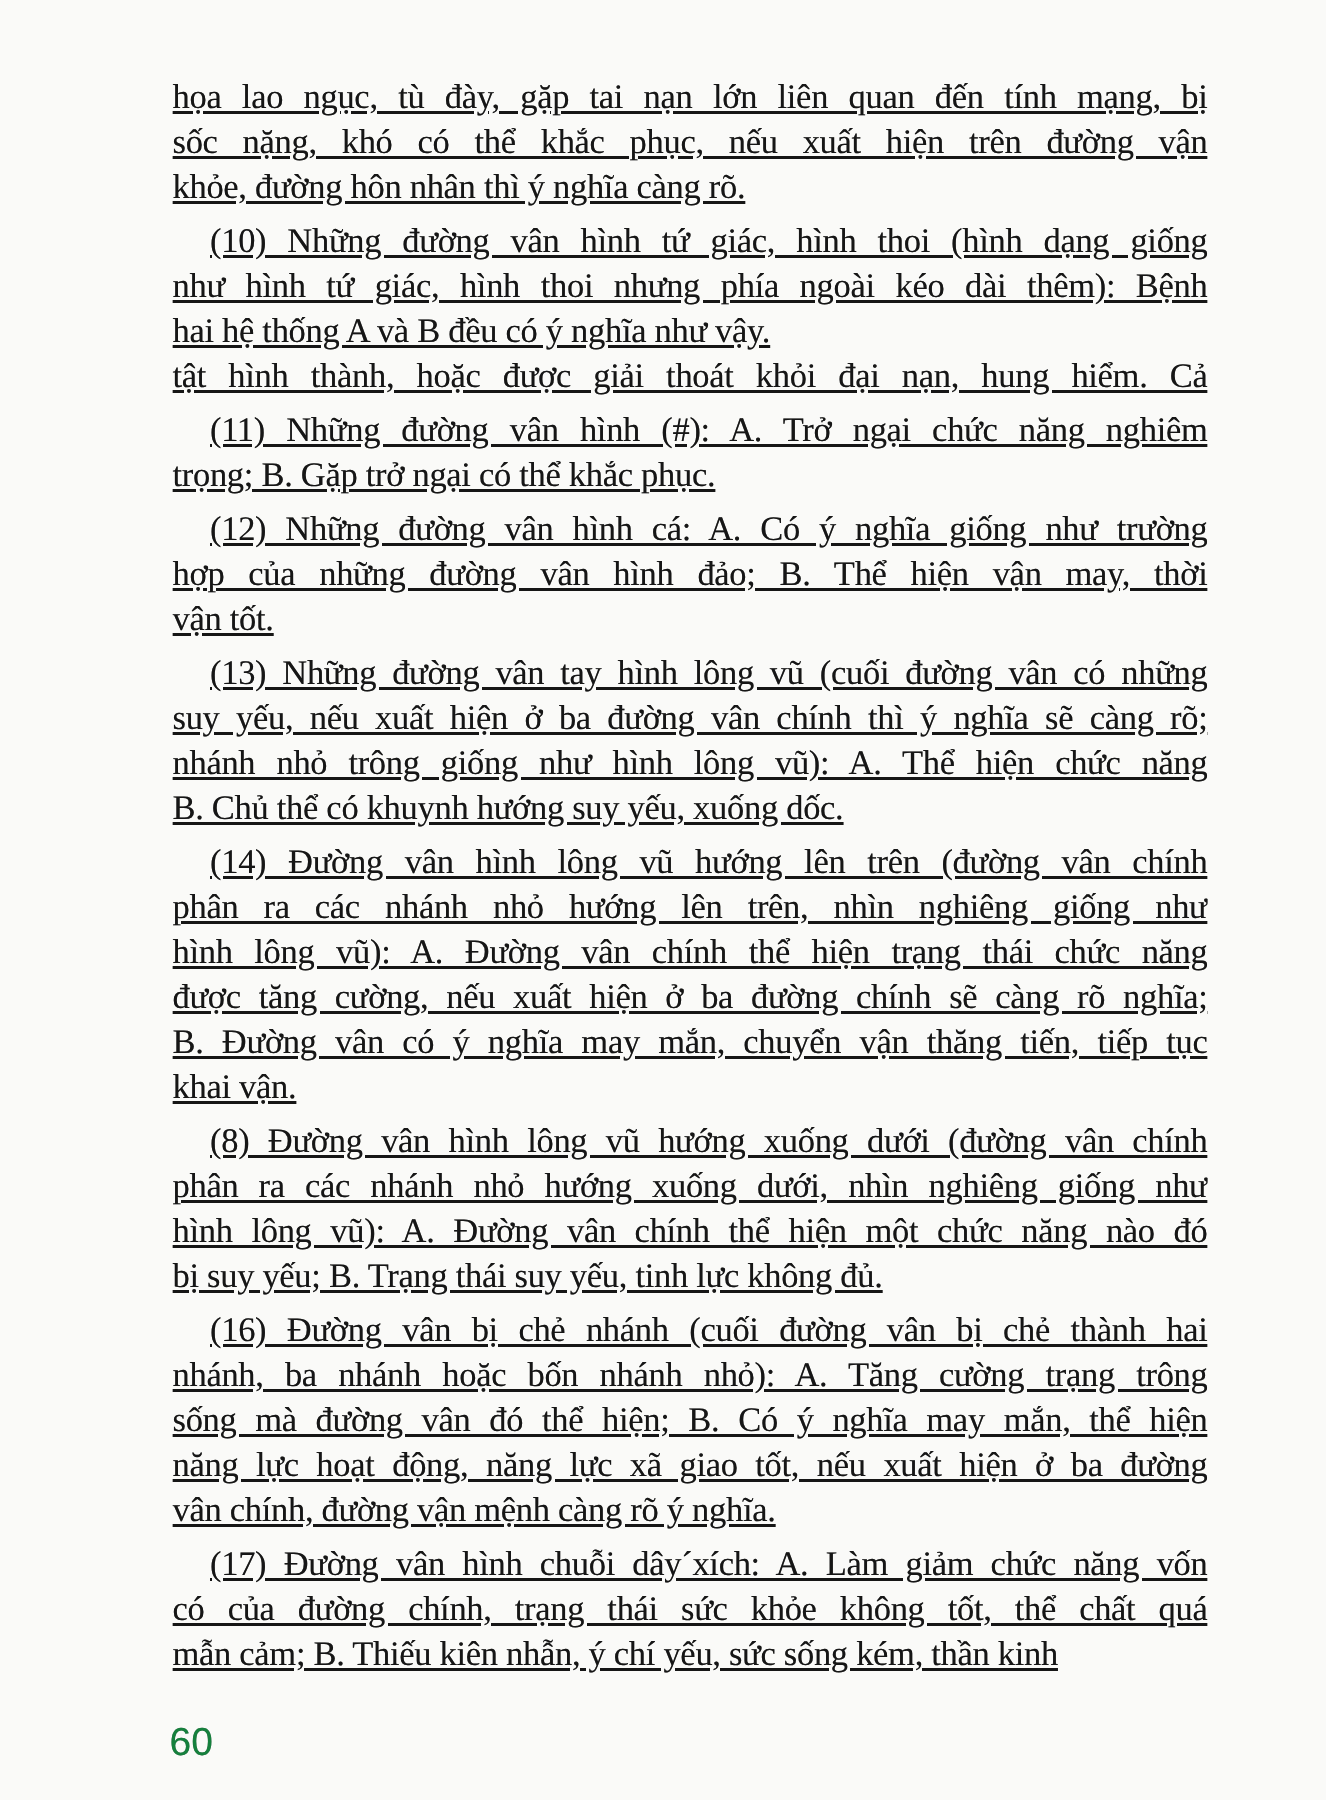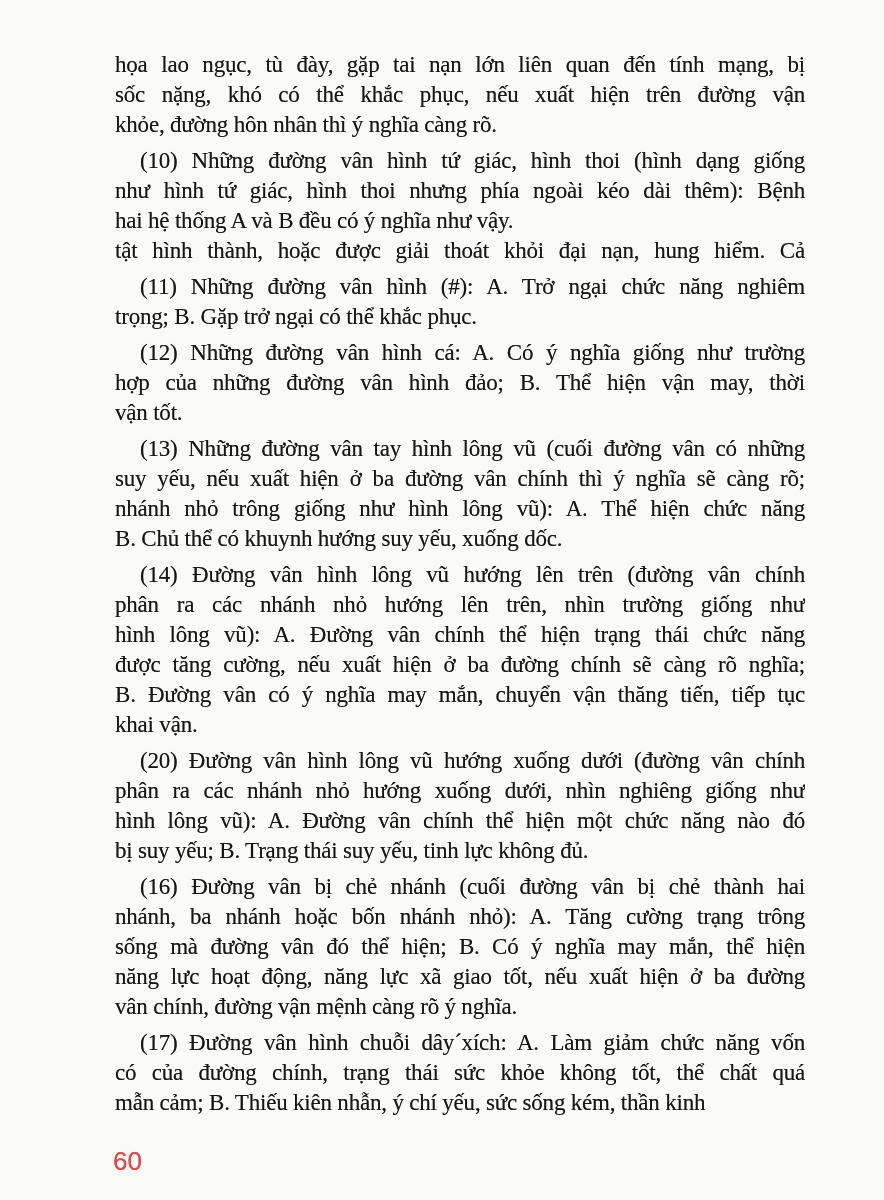--- a/index.html
+++ b/index.html
@@ -15,20 +15,21 @@
     width: 884px;
     height: 1200px;
     box-sizing: border-box;
     background: #fafaf8;
     color: #161616;
     font-family: "Liberation Serif", "DejaVu Serif", serif;
     font-size: 23px;
     letter-spacing: -0.2px;
     padding: 50px 78px 0 115px;
     text-shadow: 0 0 0.4px rgba(20,20,20,0.55);
+    text-decoration: underline;
   }
   .text-block {
     width: 690px;
   }
   .para {
     margin: 0 0 6px 0;
   }
   .line {
     height: 30px;
     line-height: 30px;
@@ -44,21 +45,21 @@
   .line.first-indent {
     padding-left: 25px;
   }
   .page-number {
     position: absolute;
     left: 113px;
     top: 1146px;
     font-family: "Liberation Sans", "DejaVu Sans", sans-serif;
     font-size: 26px;
     letter-spacing: 0;
-    color: #ef4444;
+    color: #15803d;
     text-shadow: 0 0 0.4px rgba(20,20,20,0.5);
   }
 </style>
 </head>
 <body>
 
 <div class="page">
   <div class="text-block">
       <div class="para">
         <div class="line">họa lao ngục, tù đày, gặp tai nạn lớn liên quan đến tính mạng, bị</div>
@@ -81,28 +82,28 @@
         <div class="line last">vận tốt.</div>
       </div>
       <div class="para">
         <div class="line first-indent">(13) Những đường vân tay hình lông vũ (cuối đường vân có những</div>
         <div class="line">suy yếu, nếu xuất hiện ở ba đường vân chính thì ý nghĩa sẽ càng rõ;</div>
         <div class="line">nhánh nhỏ trông giống như hình lông vũ): A. Thể hiện chức năng</div>
         <div class="line last">B. Chủ thể có khuynh hướng suy yếu, xuống dốc.</div>
       </div>
       <div class="para">
         <div class="line first-indent">(14) Đường vân hình lông vũ hướng lên trên (đường vân chính</div>
-        <div class="line">phân ra các nhánh nhỏ hướng lên trên, nhìn trường giống như</div>
+        <div class="line">phân ra các nhánh nhỏ hướng lên trên, nhìn nghiêng giống như</div>
         <div class="line">hình lông vũ): A. Đường vân chính thể hiện trạng thái chức năng</div>
         <div class="line">được tăng cường, nếu xuất hiện ở ba đường chính sẽ càng rõ nghĩa;</div>
         <div class="line">B. Đường vân có ý nghĩa may mắn, chuyển vận thăng tiến, tiếp tục</div>
         <div class="line last">khai vận.</div>
       </div>
       <div class="para">
-        <div class="line first-indent">(20) Đường vân hình lông vũ hướng xuống dưới (đường vân chính</div>
+        <div class="line first-indent">(8) Đường vân hình lông vũ hướng xuống dưới (đường vân chính</div>
         <div class="line">phân ra các nhánh nhỏ hướng xuống dưới, nhìn nghiêng giống như</div>
         <div class="line">hình lông vũ): A. Đường vân chính thể hiện một chức năng nào đó</div>
         <div class="line last">bị suy yếu; B. Trạng thái suy yếu, tinh lực không đủ.</div>
       </div>
       <div class="para">
         <div class="line first-indent">(16) Đường vân bị chẻ nhánh (cuối đường vân bị chẻ thành hai</div>
         <div class="line">nhánh, ba nhánh hoặc bốn nhánh nhỏ): A. Tăng cường trạng trông</div>
         <div class="line">sống mà đường vân đó thể hiện; B. Có ý nghĩa may mắn, thể hiện</div>
         <div class="line">năng lực hoạt động, năng lực xã giao tốt, nếu xuất hiện ở ba đường</div>
         <div class="line last">vân chính, đường vận mệnh càng rõ ý nghĩa.</div>

